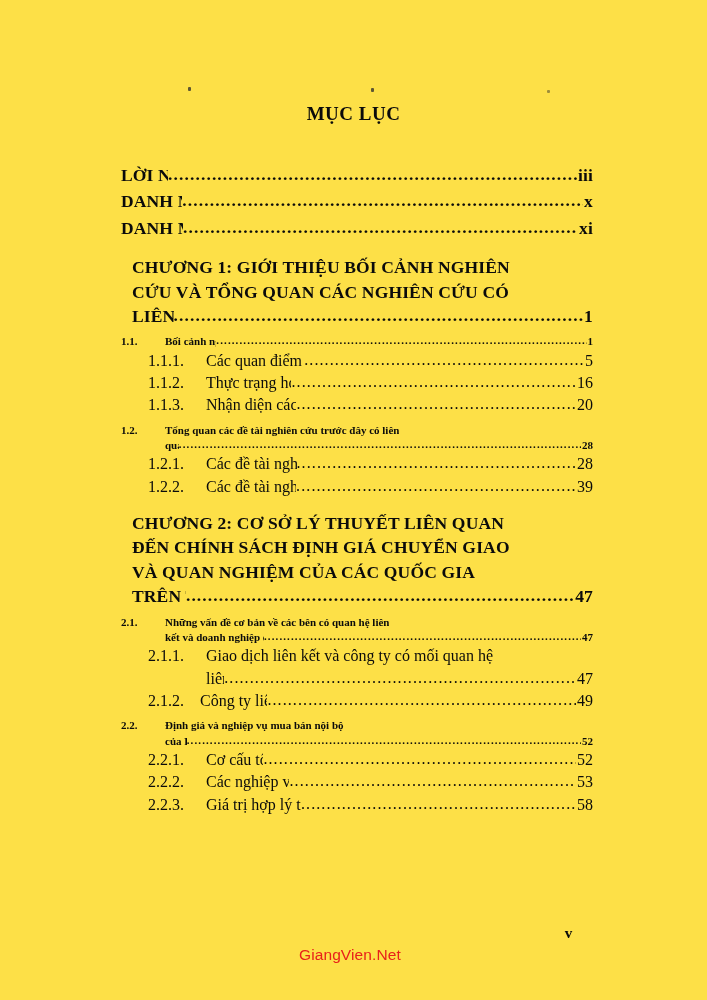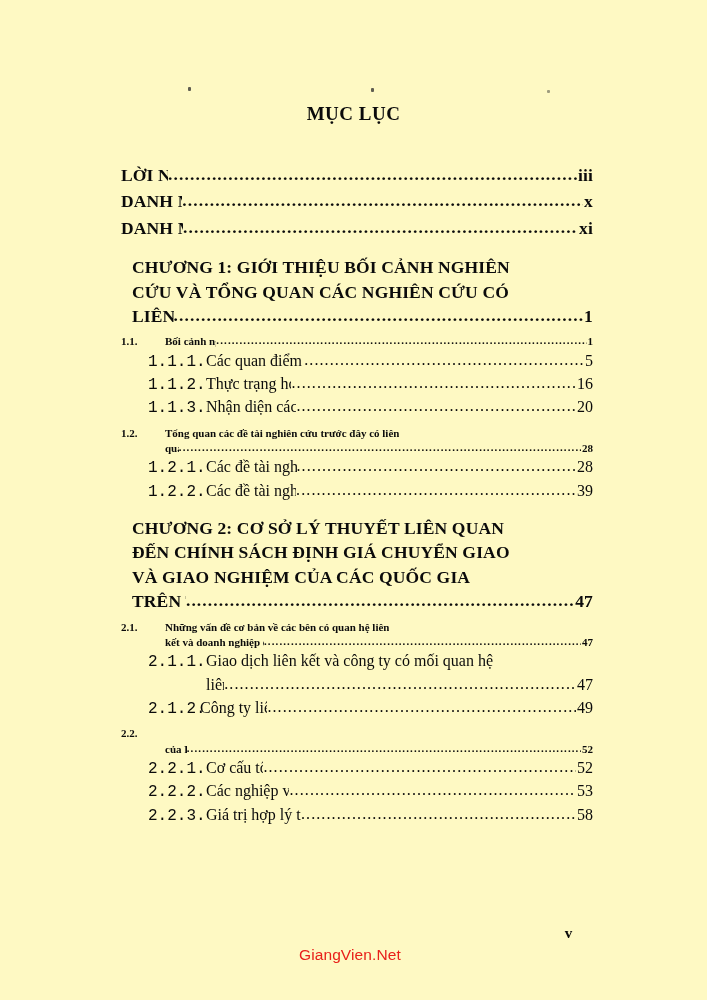--- a/index.html
+++ b/index.html
@@ -15,21 +15,21 @@
     overflow: hidden;
     font-family: "Liberation Serif", "DejaVu Serif", serif;
     color: #0b0b0b;
     -webkit-font-smoothing: antialiased;
   }
 
   
   #page {
     position: absolute;
     inset: 0;
-    background: #fef9c3;
+    background: #fde047;
   }
 
   
   .speck {
     position: absolute;
     background: #2a2a2a;
     opacity: .75;
     border-radius: 1px;
   }
   .speck.s1 { left: 188px; top: 87px;  width: 3px; height: 4px; }
@@ -124,21 +124,21 @@
   .lvl-sec .num { width: 44px; }
 
   
   .lvl-sub {
     margin-left: 27px;
   }
   .lvl-sub > .row {
     font-weight: 400;
     font-size: 16px;
   }
-  .lvl-sub .num { width: 58px; font-family: Liberation Mono, monospace; }
+  .lvl-sub .num { width: 58px; }
   .lvl-sub.tight .num { width: 52px; }
 
   
   .cont .num { visibility: hidden; }
   .lvl-sec .cont .num { width: 44px; }
   .lvl-sub .cont .num { width: 58px; }
 
   .chap-gap { height: 13px; }
   .sec-gap  { height: 6px; }
 
@@ -274,21 +274,21 @@
       </div>
       <div class="chap-gap"></div>
       <div class="entry lvl-chap">
         <div class="row">
           <span class="txt">CHƯƠNG 2: CƠ SỞ LÝ THUYẾT LIÊN QUAN</span>
         </div>
         <div class="row cont">
           <span class="txt">ĐẾN CHÍNH SÁCH ĐỊNH GIÁ CHUYỂN GIAO</span>
         </div>
         <div class="row cont">
-          <span class="txt">VÀ GIAO NGHIỆM CỦA CÁC QUỐC GIA</span>
+          <span class="txt">VÀ QUAN NGHIỆM CỦA CÁC QUỐC GIA</span>
         </div>
         <div class="row cont">
           <span class="txt">TRÊN THẾ GIỚI</span>
           <span class="dots"></span>
           <span class="pg">47</span>
         </div>
       </div>
       <div class="sec-gap"></div>
       <div class="entry lvl-sec">
         <div class="row">
@@ -319,20 +319,21 @@
           <span class="num">2.1.2.</span>
           <span class="txt">Công ty liên kết và công ty con</span>
           <span class="dots"></span>
           <span class="pg">49</span>
         </div>
       </div>
       <div class="sec-gap"></div>
       <div class="entry lvl-sec">
         <div class="row">
           <span class="num">2.2.</span>
+          <span class="txt">Định giá và nghiệp vụ mua bán nội bộ</span>
         </div>
         <div class="row cont">
           <span class="num">2.2.</span>
           <span class="txt">của FDI</span>
           <span class="dots"></span>
           <span class="pg">52</span>
         </div>
       </div>
       <div class="entry lvl-sub">
         <div class="row">

